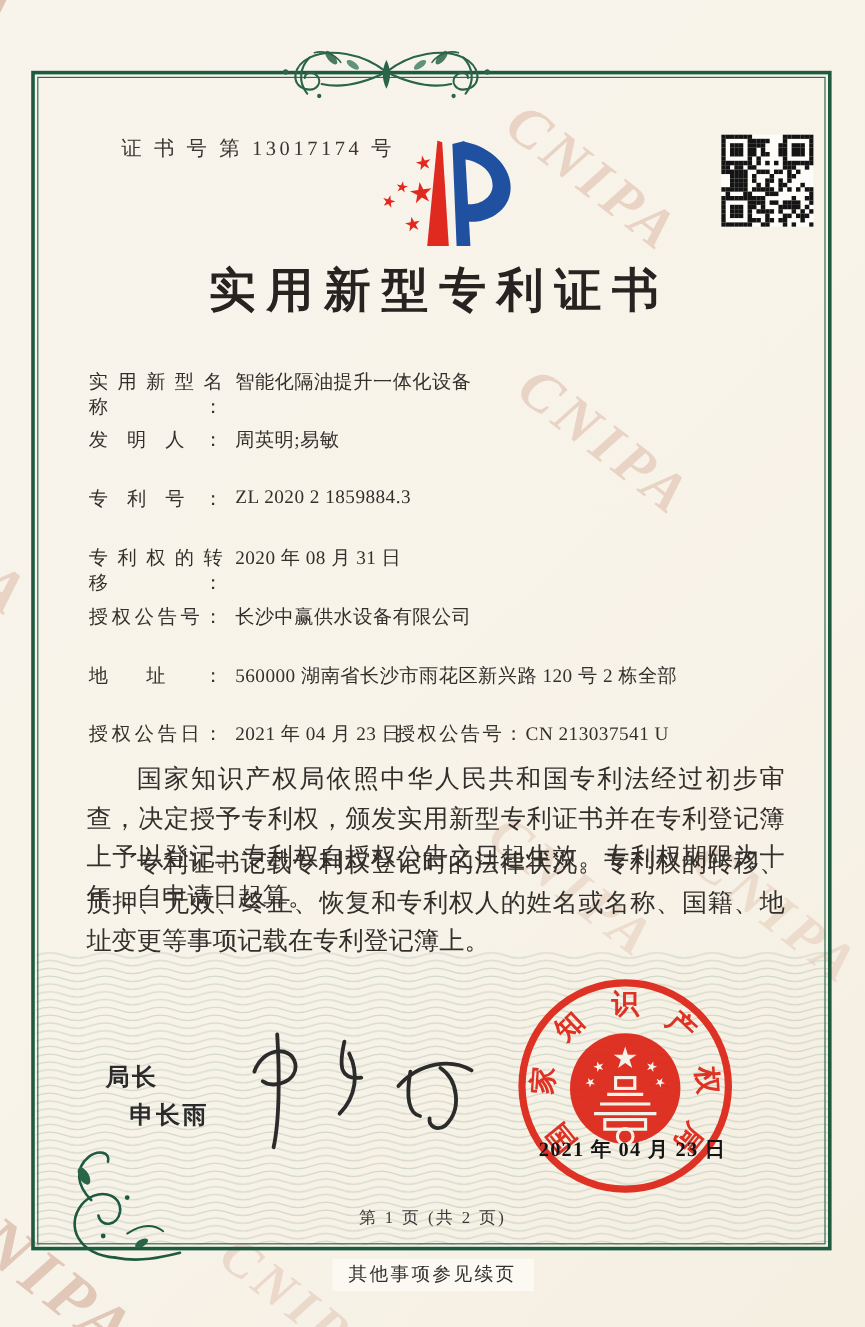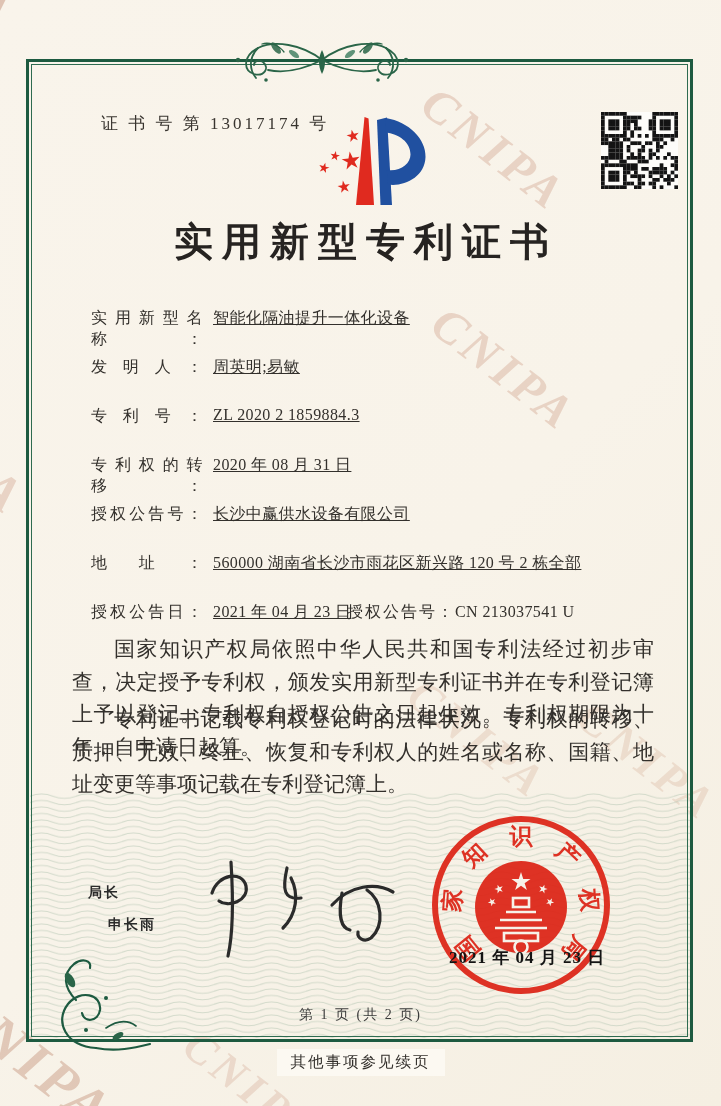--- a/index.html
+++ b/index.html
@@ -29,35 +29,35 @@
     position:absolute; left:73px; top:112px; font-size:17px; letter-spacing:3px;
     color:#38342f; z-index:4;margin-left:28px;
   }
   .logo{position:absolute; left:292px; top:105px; z-index:4;}
   .qr{position:absolute; left:601px; top:112px; z-index:4;}
   .title{
     position:absolute; left:0; right:0; top:215px; text-align:center;
     font-size:39px; font-weight:bold; letter-spacing:9px; padding-left:11px;
     color:#262321; z-index:4;
   }
-  .frow{position:absolute; left:91px; font-size:16px; letter-spacing:.4px; z-index:4; width:610px;text-decoration:underline;}
+  .frow{position:absolute; left:74px; font-size:16px; letter-spacing:.4px; z-index:4; width:610px;}
   .flabel{
     display:inline-block; width:112px; text-align:justify; text-align-last:justify;
     vertical-align:top;
   }
   .fvalue{margin-left:10px;}
   .grant{position:absolute; left:256px; top:0;}
   .grant .glabel{letter-spacing:2px;}
   .para{
     position:absolute; left:72px; width:582px; font-size:21px; line-height:1.55;
     text-indent:2em; text-align:justify; color:#33302c; z-index:4;
   }
   .role,.name{
     position:absolute; left:88px; font-family:Liberation Sans, sans-serif;
-    font-size:14px; font-weight:700; color:#2b2b2b; z-index:5; letter-spacing:2px;
+    font-size:20px; font-weight:700; color:#2b2b2b; z-index:5; letter-spacing:2px;
   }
   .role{top:884px;} .name{top:916px;padding-left:20px;}
   .sig{position:absolute; left:180px; top:848px; z-index:5;}
   .seal{position:absolute; left:424px; top:806px; z-index:5; opacity:.93;}
   .seal-date{
     position:absolute; left:449px; top:946px; width:180px; font-size:17px; font-weight:bold;
     color:#141414; letter-spacing:1px; z-index:6;
   }
   .page-info{
     position:absolute; left:0; right:0; top:1006px; text-align:center; font-size:14px;

